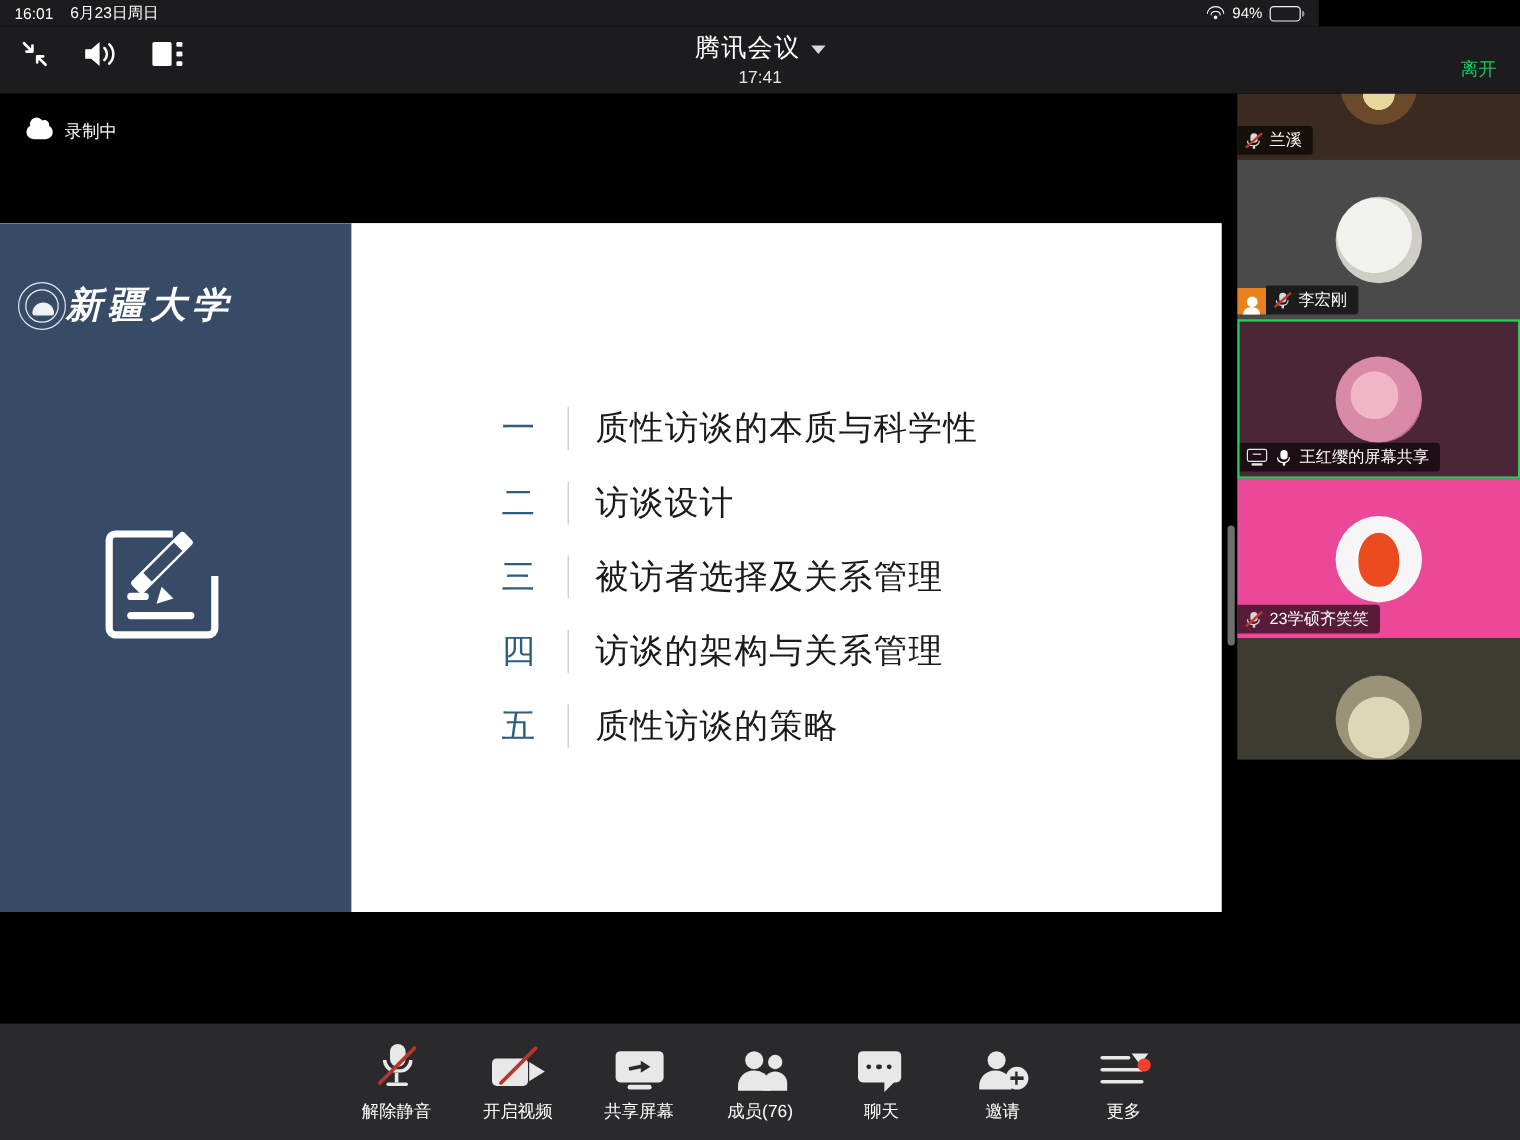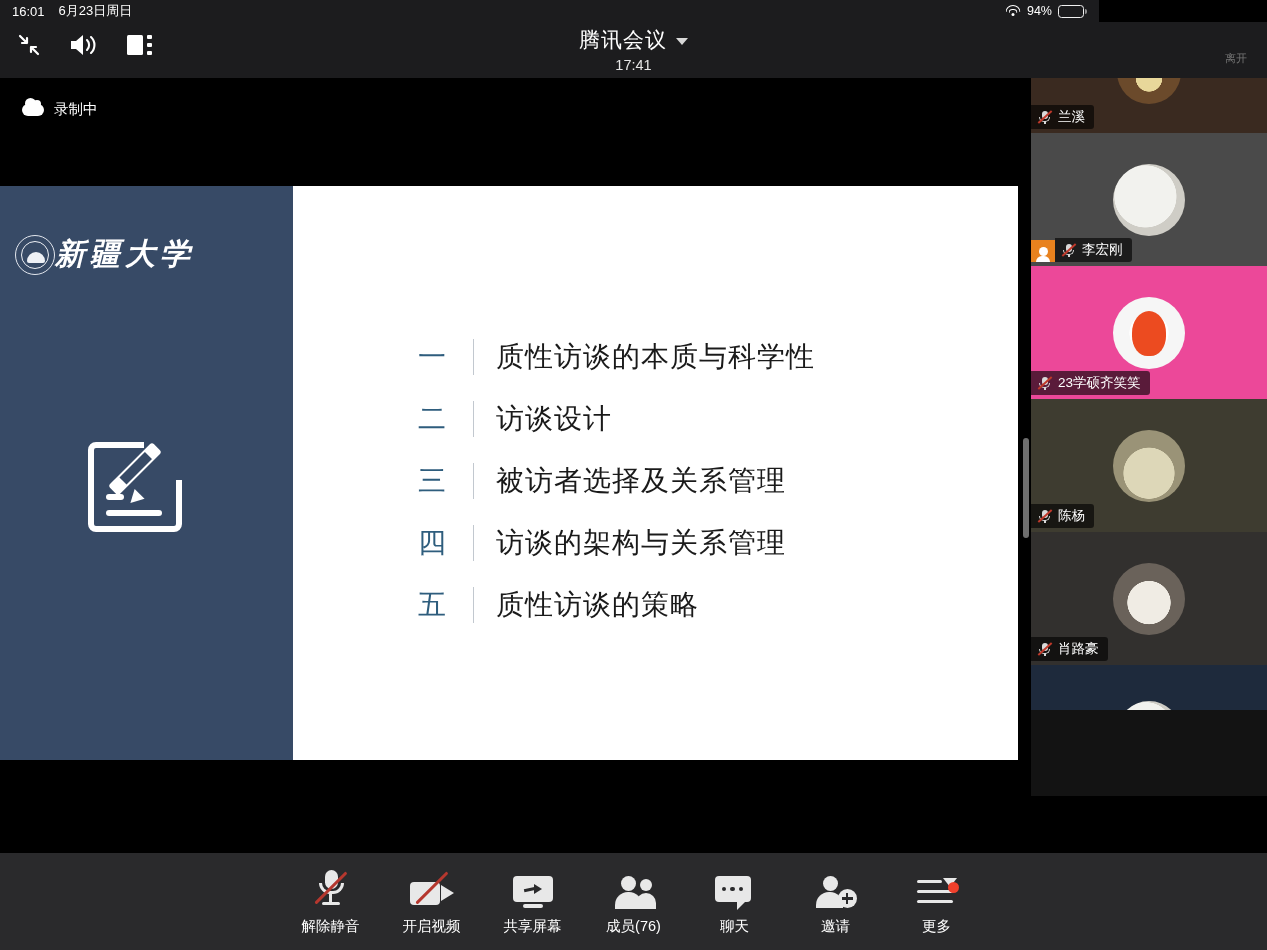--- a/index.html
+++ b/index.html
@@ -42,21 +42,21 @@
   .hicon { cursor: pointer; display: flex; align-items: center; justify-content: center; }
   .header-title {
     position: absolute; left: 0; right: 0; top: 4px; text-align: center;
     pointer-events: none;
   }
   .header-title .row1 { display: inline-flex; align-items: center; gap: 9px; font-size: 21px; letter-spacing: 1px; }
   .chev { width: 0; height: 0; border-left: 6px solid transparent; border-right: 6px solid transparent; border-top: 7px solid #d8d8d8; margin-top: 3px; }
   .header-title .row2 { font-size: 14.5px; color: #e6e6e6; margin-top: 3px; }
   .leave-btn {
     position: absolute; right: 20px; top: 36px; transform: translateY(-50%);
-    color: #737373; font-size: 11px; cursor: pointer;
+    color: #22c55e; font-size: 15px; cursor: pointer;
   }
 
   
   .share-area {
     position: absolute; left: 0; top: 78px; width: 1031px; height: 775px;
     background: #000; overflow: hidden;
   }
   .rec-badge {
     position: absolute; left: 22px; top: 22px;
     display: flex; align-items: center; gap: 10px;
@@ -125,21 +125,21 @@
   .toc-text { color: #1a1a1a; font-size: 28px; letter-spacing: 1px; }
 
   
   .share-scroll {
     position: absolute; right: 2px; top: 360px; width: 6px; height: 100px;
     background: #6e6e6e; border-radius: 3px;
   }
 
   
   .rail {
-    position: absolute; left: 1031px; top: 78px; width: 236px; height: 718px;
+    position: absolute; left: 1031px; top: 78px; width: 236px; height: 555px;
     background: #131313; overflow: hidden;
   }
   .tile { position: relative; width: 236px; overflow: hidden; }
   .tile .avatar {
     position: absolute; left: 50%; top: 50%; transform: translate(-50%,-50%);
     border-radius: 50%; overflow: hidden;
   }
   .tile .namebar {
     position: absolute; left: 0; bottom: 4px; display: flex; align-items: center;
     background: rgba(0,0,0,.62); padding: 3px 9px 3px 6px; gap: 6px; border-radius: 0 3px 3px 0;
@@ -368,20 +368,36 @@
         <div class="namebar" style="left: 24px;">
           <span class="mic-off">
             <span class="body"></span>
             <span class="arc"></span>
             <span class="stem"></span>
             <span class="slash"></span>
           </span>
           <span class="nm">李宏刚</span>
         </div>
       </div>
+      <div class="tile active" style="height: 133px; background: rgb(75, 38, 54);">
+        <div class="avatar av-flower" style="width: 72px; height: 72px;"></div>
+        <div class="namebar">
+          <span class="share-icon">
+            <span class="scr"></span>
+            <span class="ar"></span>
+            <span class="ft"></span>
+          </span>
+          <span class="mic-on">
+            <span class="body"></span>
+            <span class="arc"></span>
+            <span class="stem"></span>
+          </span>
+          <span class="nm">王红缨的屏幕共享</span>
+        </div>
+      </div>
       <div class="tile" style="height: 133px; background: #ec4899;">
         <div class="avatar av-carrot" style="width: 72px; height: 72px;"></div>
         <div class="namebar">
           <span class="mic-off">
             <span class="body"></span>
             <span class="arc"></span>
             <span class="stem"></span>
             <span class="slash"></span>
           </span>
           <span class="nm">23学硕齐笑笑</span>

